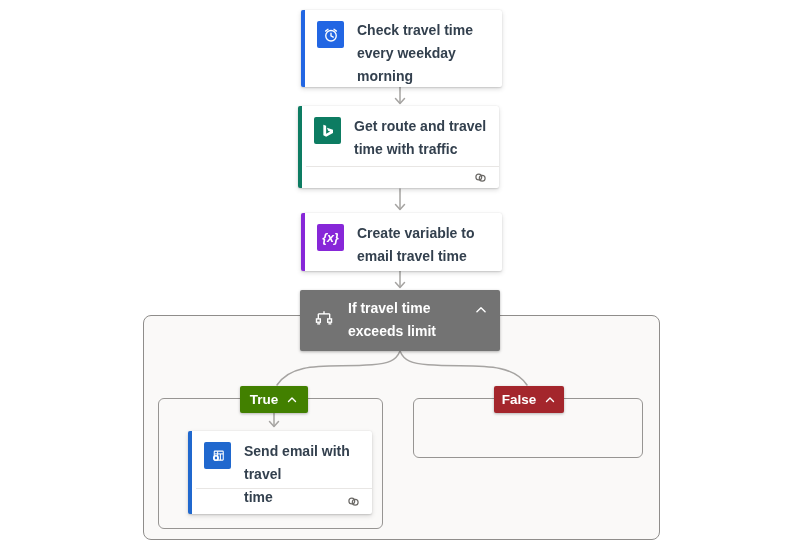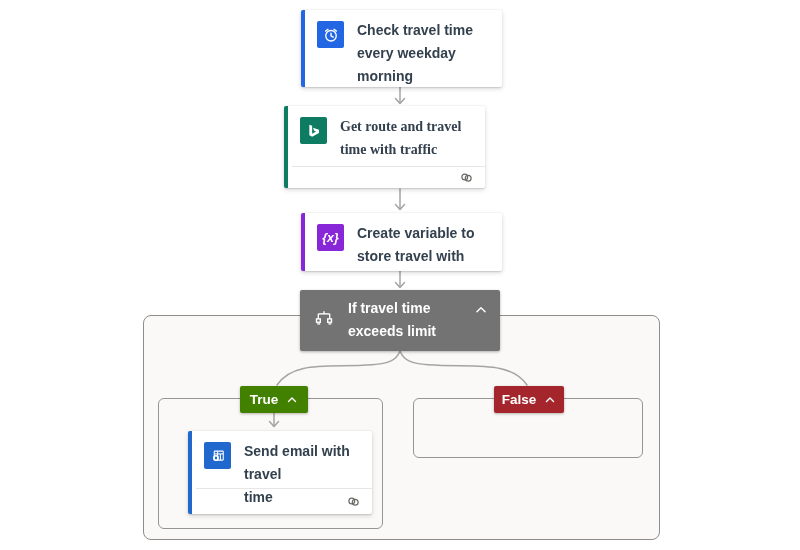--- a/index.html
+++ b/index.html
@@ -97,21 +97,21 @@
           <path d="M4.8 6.8 L8 4.4"></path>
             <path d="M19.2 6.8 L16 4.4"></path>
         </svg>
       </div>
       <div class="op-title">Check travel time
 every weekday
 morning</div>
     </div>
   </div>
 
-  <div class="op-card" style="left:284px; top:106px; width:201px; height:82px; border-left-color:#0d7c62;font-family:Liberation Serif, serif;">
+  <div class="op-card" style="left:298px; top:106px; width:201px; height:82px; border-left-color:#0d7c62;">
     <div class="op-row">
       <div class="icon-tile" style="background:#0d7c62;">
         <svg width="16" height="16" viewBox="0 0 24 24" fill="#ffffff">
           <path d="M5 2.5 L9.2 4 V16.2 L15.1 12.8 L12.2 11.45 L10.4 6.95 L19.5 10.15 V14.85 L9.2 20.8 L5 18.5 Z"></path>
         </svg>
       </div>
       <div class="op-title">Get route and travel
 time with traffic</div>
     </div>
     <div class="card-footer" style="height:22px;">
@@ -121,21 +121,21 @@
       </svg>
     </div>
   </div>
 
   <div class="op-card" style="left:301px; top:213px; width:201px; height:58px; border-left-color:#8727d8;">
     <div class="op-row">
       <div class="icon-tile" style="background:#8727d8;">
         <span class="variable-glyph">{x}</span>
       </div>
       <div class="op-title">Create variable to
-store travel with</div>
+email travel time</div>
     </div>
   </div>
 
   <div class="condition">
     <div class="op-row">
       <div class="cond-icon">
         <svg width="22" height="22" viewBox="0 0 24 24" fill="none" stroke="#ffffff" stroke-width="1.5">
           <path d="M12 4.5 V7.5"></path>
             <path d="M5.8 7.5 H18.2"></path>
           <path d="M5.8 7.5 V13"></path>

